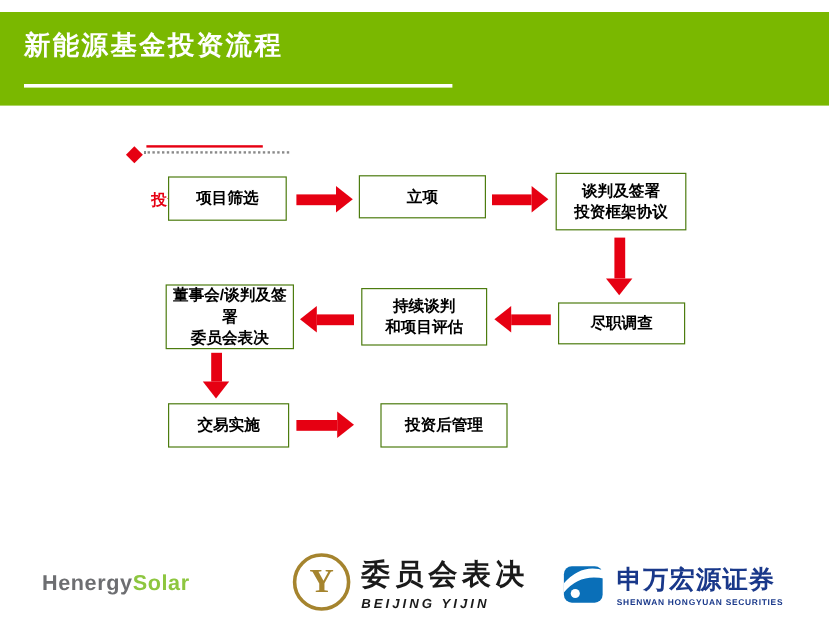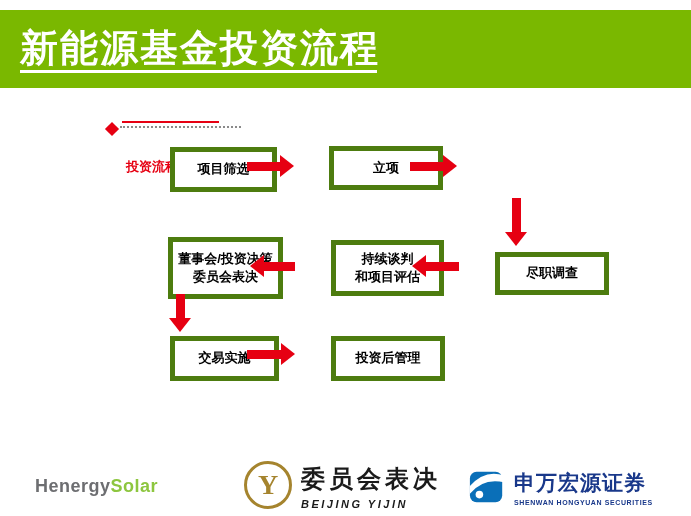--- a/index.html
+++ b/index.html
@@ -1,32 +1,32 @@
 <!DOCTYPE html>
 <html style="--header-green: #7ab800; --arrow-red: #e60012; --yijin-gold: #a5842e; --shenwan-blue: #19388a; --henergy-gray: #6d6e71; --henergy-green: #8dc63f;"><head>
 <meta charset="utf-8">
 <style>
   html,body{margin:0;padding:0;background:#fff;}
   body{width:691px;height:516px;font-family:"Liberation Sans","DejaVu Sans",sans-serif;}
   .slide{position:relative;width:691px;height:516px;background:#fff;overflow:hidden;}
 
   
   .header{position:absolute;left:0;top:10px;width:691px;height:78px;background:var(--header-green,#7ab800);}
-  .title{position:absolute;left:20px;top:13px;font-size:38px;font-weight:bold;color:#fff;letter-spacing:2px;}
+  .title{position:absolute;left:20px;top:13px;font-size:22px;font-weight:bold;color:#fff;letter-spacing:2px;}
   .title-underline{position:absolute;left:20px;top:60px;width:357px;height:3px;background:#fff;}
 
   
   .section-label{position:absolute;left:126px;top:116px;font-size:13px;font-weight:bold;color:var(--arrow-red,#e60012);margin-top:42px;}
   .section-underline{position:absolute;left:122px;top:121px;width:97px;height:2px;background:var(--arrow-red,#e60012);}
   .diamond{position:absolute;left:107px;top:124px;width:10px;height:10px;background:var(--arrow-red,#e60012);transform:rotate(45deg);}
   .dotted-line{position:absolute;left:120px;top:126px;width:121px;height:0;border-top:2px dotted #8a8a8a;}
 
   
-  .fbox{position:absolute;background:#fff;border:5px solid #4d7c0f;display:flex;align-items:center;justify-content:center;
-        text-align:center;font-size:13px;font-weight:bold;color:#000;white-space:pre-line;line-height:1.4;margin-left:30px;}
+  .fbox{position:absolute;background:#fff;border:1px solid #4d7c0f;display:flex;align-items:center;justify-content:center;
+        text-align:center;font-size:13px;font-weight:bold;color:#000;white-space:pre-line;line-height:1.4;}
 
   
   .arrow{position:absolute;display:flex;}
   .arrow-right{align-items:center;height:22px;}
   .arrow-right .ab{flex:1;height:9px;background:var(--arrow-red,#e60012);}
   .arrow-right .ah{width:0;height:0;border-left:14px solid var(--arrow-red,#e60012);border-top:11px solid transparent;border-bottom:11px solid transparent;}
   .arrow-left{align-items:center;height:22px;}
   .arrow-left .ah{width:0;height:0;border-right:14px solid var(--arrow-red,#e60012);border-top:11px solid transparent;border-bottom:11px solid transparent;}
   .arrow-left .ab{flex:1;height:9px;background:var(--arrow-red,#e60012);}
   .arrow-down{flex-direction:column;align-items:center;width:22px;}
@@ -59,29 +59,31 @@
     <div class="title-underline"></div>
   </div>
 
   <div class="section-label">投资流程</div>
   <div class="section-underline"></div>
   <div class="diamond"></div>
   <div class="dotted-line"></div>
 
   <div class="fbox" style="left:140px;top:147px;width:97px;height:35px;">项目筛选</div>
   <div class="fbox" style="left:299px;top:146px;width:104px;height:34px;">立项</div>
+  <div class="fbox" style="left:463px;top:144px;width:107px;height:46px;">谈判及签署
+投资框架协议</div>
 
   <div class="fbox" style="left:465px;top:252px;width:104px;height:33px;">尽职调查</div>
   <div class="fbox" style="left:301px;top:240px;width:103px;height:46px;">持续谈判
 和项目评估</div>
-  <div class="fbox" style="left:138px;top:237px;width:105px;height:52px;">董事会/投资决策
+  <div class="fbox" style="left:138px;top:237px;width:105px;height:52px;">董事会/谈判及签署
 委员会表决</div>
 
   <div class="fbox" style="left:140px;top:336px;width:99px;height:35px;">交易实施</div>
-  <div class="fbox" style="left:301px;top:336px;width:104px;height:35px;">投资后管理</div>
+  <div class="fbox" style="left:317px;top:336px;width:104px;height:35px;">投资后管理</div>
 
   <div class="arrow arrow-right" style="left:247px;top:155px;width:47px;">
       <div class="ab"></div>
       <div class="ah"></div>
     </div>
   <div class="arrow arrow-right" style="left:410px;top:155px;width:47px;">
       <div class="ab"></div>
       <div class="ah"></div>
     </div>
   <div class="arrow arrow-down" style="left:505px;top:198px;height:48px;">

